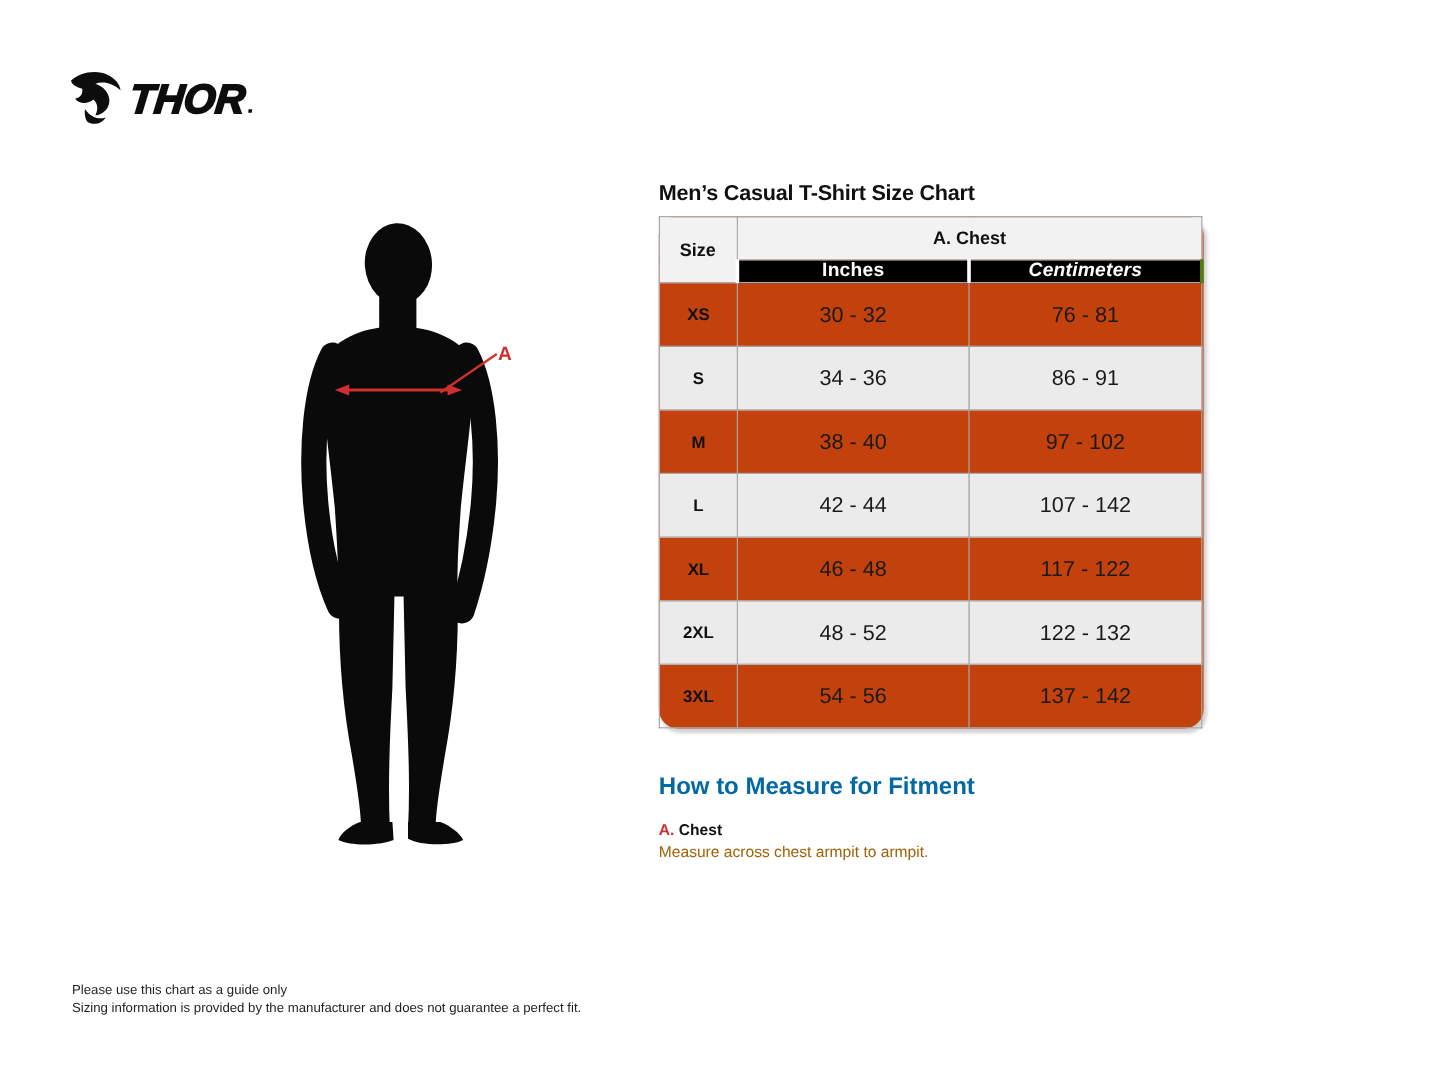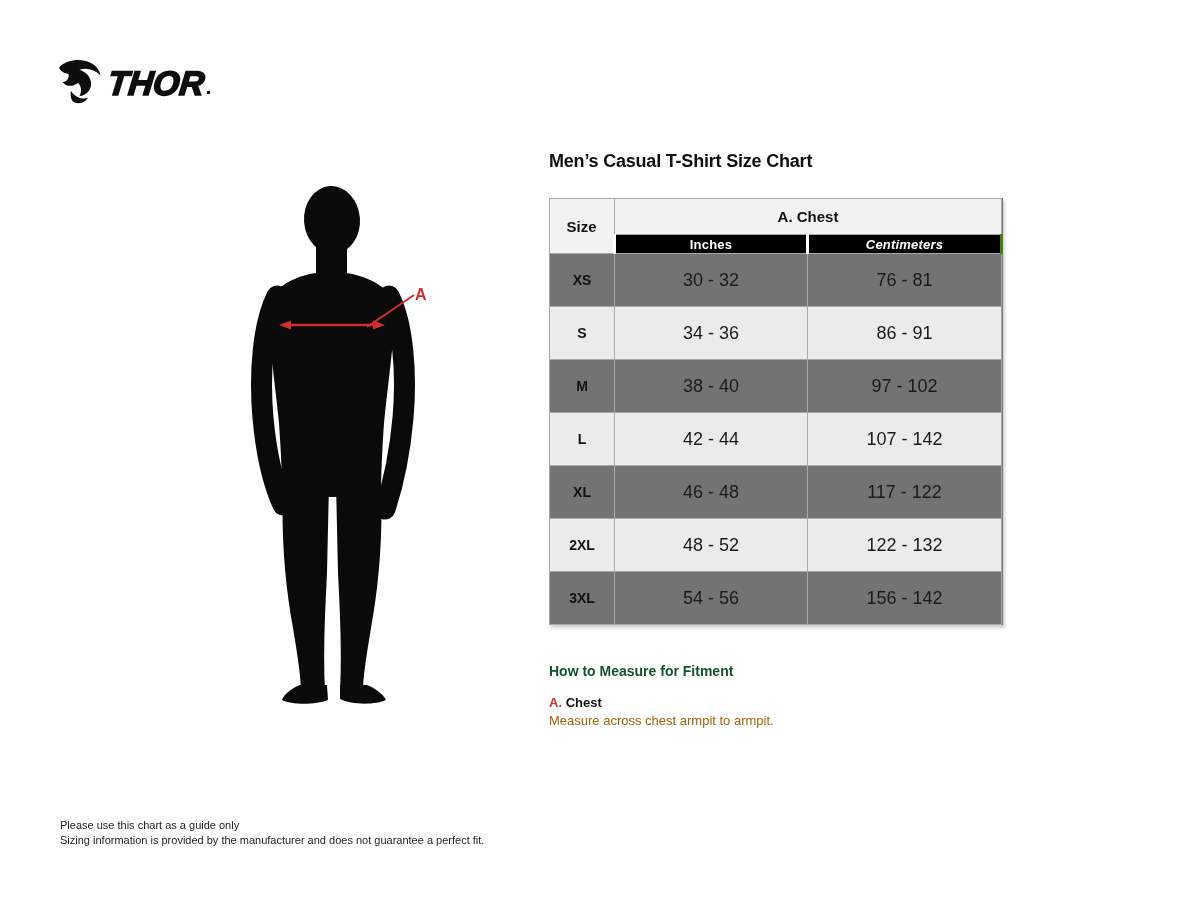--- a/index.html
+++ b/index.html
@@ -31,49 +31,50 @@
 
   
   .figure-wrap { position: absolute; left: 243px; top: 183px; width: 205px; height: 525px; }
 
   
   .content { position: absolute; left: 549px; top: 151px; width: 440px; }
   .chart-title { font-size: 18px; font-weight: 700; color: #101010; letter-spacing: -0.2px; }
 
   table.size-table {
     border-collapse: collapse; table-layout: fixed;
-    width: 452px; margin-top: 26px;
+    width: 452px; margin-top: 8px;
     box-shadow: 2px 3px 3px rgba(0,0,0,0.18);
-    background: #737373;
+    background: #c2410c;
+    border-radius: 16px;
   }
   .size-table col.c-size { width: 65px; }
   .size-table col.c-in   { width: 193px; }
   .size-table col.c-cm   { width: 194px; }
   .size-table th, .size-table td {
     border: 1px solid #a9a9a9;
     text-align: center; vertical-align: middle;
   }
   th.size-head {
     background: #f2f2f2; font-size: 15px; font-weight: 700;
   }
   th.chest-head {
     background: #f2f2f2; font-size: 15px; font-weight: 700;
     height: 36px;
   }
   tr.sub-row th {
     background: #000; color: #fff;
-    font-size: 13px; font-weight: 700; letter-spacing: 0.2px;
+    font-size: 16px; font-weight: 700; letter-spacing: 0.2px;
     height: 19px; border-left: 3px solid #fff; border-right: 0;
   }
   tr.sub-row th:last-child { border-right: 3px solid #4d7c0f; font-style: italic; }
   tbody td { height: 53px; font-size: 18px; color: #1a1a1a; }
   tbody td.size-cell { font-weight: 700; font-size: 14px; color: #111; }
   tbody tr:nth-child(even) td { background: #ebebeb; }
 
-  .howto-heading { margin-top: 38px; font-size: 14px; font-weight: 700; color: #14532d; }
+  .howto-heading { margin-top: 38px; font-size: 20px; font-weight: 700; color: #0369a1; }
   .measure-item { margin-top: 16px; }
   .measure-label { font-size: 13px; font-weight: 700; }
   .measure-key { color: var(--accent, #d02f2f); }
   .measure-desc { margin-top: 3px; font-size: 13px; color: #a16207; }
 
   
   .footer {
     position: absolute; left: 60px; top: 818px;
     font-size: 11px; line-height: 1.35; color: #1f1f1f;
   }
@@ -171,21 +172,21 @@
         <td>117 - 122</td>
       </tr>
       <tr>
         <td class="size-cell">2XL</td>
         <td>48 - 52</td>
         <td>122 - 132</td>
       </tr>
       <tr>
         <td class="size-cell">3XL</td>
         <td>54 - 56</td>
-        <td>156 - 142</td>
+        <td>137 - 142</td>
       </tr>
     </tbody>
   </table>
 
   <div class="howto-heading">How to Measure for Fitment</div>
 
   <div class="measure-item">
     <div class="measure-label">
       <span class="measure-key">A.</span>
       <span>Chest</span>

